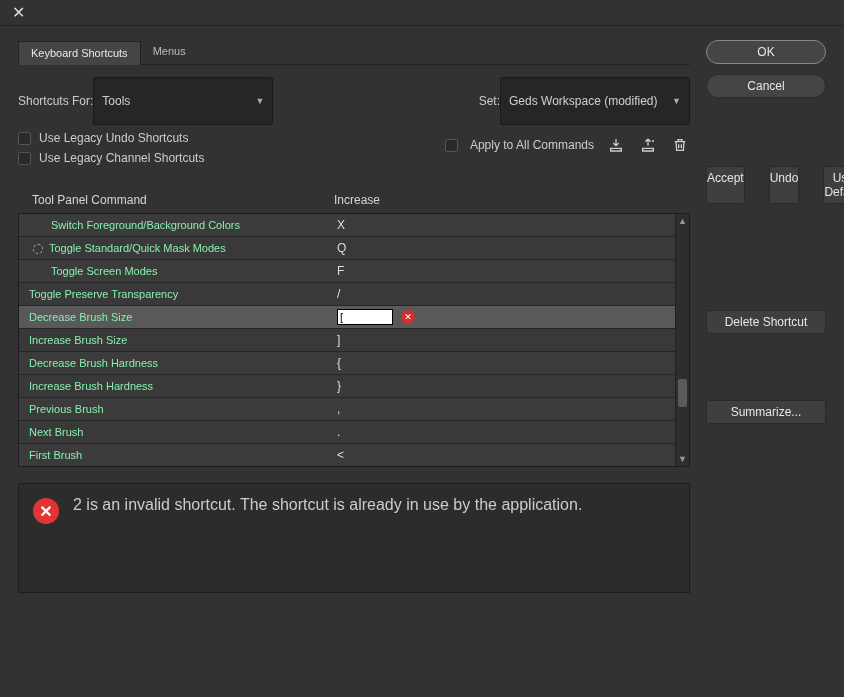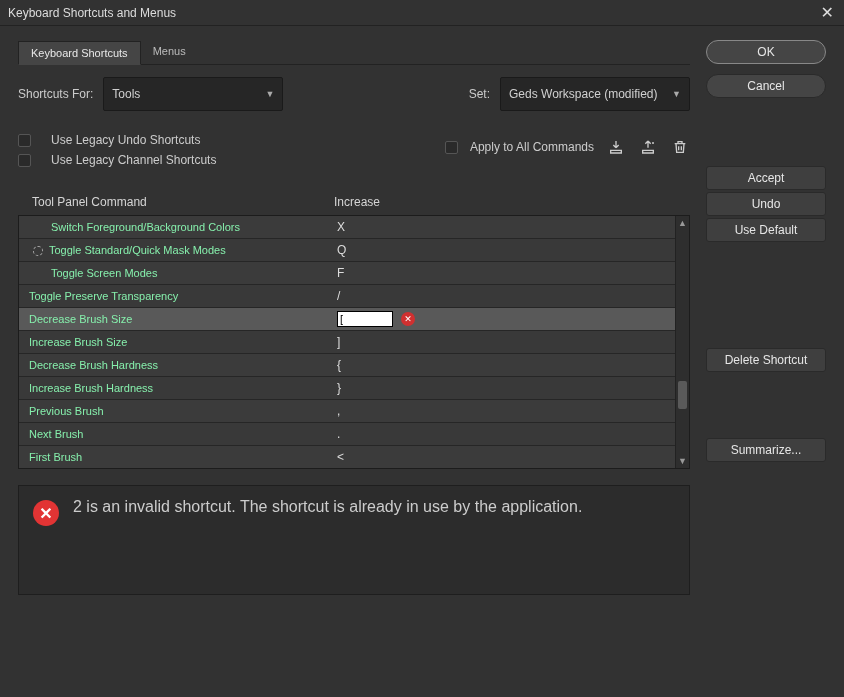--- a/index.html
+++ b/index.html
@@ -9,29 +9,29 @@
   .close-x { font-size: 16px; color: #ddd; cursor: pointer; padding: 0 4px; }
 
   .dialog-body { display: flex; padding: 14px 18px 18px 18px; gap: 16px; height: calc(697px - 26px); }
   .left-col { flex: 1 1 auto; display: flex; flex-direction: column; }
   .right-col { width: 120px; display: flex; flex-direction: column; gap: 10px; align-items: stretch; }
 
   .tabs { display: flex; gap: 0; margin-bottom: 12px; border-bottom: 1px solid #222; }
   .tab { padding: 5px 12px; font-size: 11px; color: #bbb; cursor: pointer; }
   .tab.active { background: #454545; color: #e8e8e8; border: 1px solid #222; border-bottom: 1px solid #454545; position: relative; top: 1px; }
 
-  .row { display: flex; align-items: center; gap: 10px; margin-bottom: 16px; }
+  .row { display: flex; align-items: center; margin-bottom: 0; }
   .label { font-size: 12px; color: #ccc; }
-  .dropdown { display: inline-flex; align-items: center; justify-content: space-between; background: #262626; border: 1px solid #1a1a1a; padding: 9px 8px; border-radius: 2px; min-width: 180px; cursor: pointer; font-size:12px; }
+  .dropdown { display: inline-flex; align-items: center; justify-content: space-between; background: #262626; border: 1px solid #1a1a1a; padding: 16px 8px; border-radius: 2px; min-width: 180px; cursor: pointer; font-size:12px; }
   .chev { font-size: 9px; color: #aaa; }
 
   .top-options { display:flex; justify-content: space-between; align-items: flex-start; }
   .left-opts { display:flex; flex-direction: column; gap: 6px; }
   .right-opts { display:flex; flex-direction: column; gap: 10px; align-items: flex-end; }
-  .optrow { display:flex; align-items:center; gap:20px; }
+  .optrow { display:flex; align-items:center; gap:8px; }
 
   .chk { width: 13px; height: 13px; border: 1px solid #555; border-radius: 2px; background:#2a2a2a; cursor:pointer; display:inline-block; }
 
   .icon-btn { width:20px; height:20px; display:inline-flex; align-items:center; justify-content:center; color:#ccc; cursor:pointer; }
   .icon-btn svg { width:16px; height:16px; }
 
   .table-wrap { margin-top: 22px; display:flex; flex-direction:column; flex: 0 0 auto; }
   .thead { display:flex; padding: 6px 4px; font-size:12px; color:#d5d5d5; }
   .col-cmd { flex: 0 0 300px; padding-left: 10px; }
   .col-sc { flex: 1 1 auto; padding-left: 12px; }
@@ -52,31 +52,30 @@
   .scroll-thumb { position:absolute; left:2px; right:2px; top:165px; height:28px; background:#5a5a5a; border-radius:2px; cursor:pointer;}
 
   .error-box { margin-top: 16px; display:flex; gap:14px; background:#2c2c2c; border:1px solid #1e1e1e; padding: 12px 14px; height:110px; }
   .err-icon { width:26px; height:26px; border-radius:50%; background:#e23434; display:flex; align-items:center; justify-content:center; color:#fff; font-weight:bold; font-size:16px; flex-shrink:0; margin-top:2px;}
   .err-text { font-size:16px; color:#ccc; }
 
   .btn { background:#454545; border:1px solid #2a2a2a; color:#e6e6e6; padding:4px 0; font-size:12px; border-radius:12px; cursor:pointer; text-align:center; }
   .btn.pill { border-radius: 14px; padding: 4px 20px; }
   .btn.flat { border-radius: 3px; background:#3f3f3f; }
   .btn-primary { border:1px solid #888; }
-  .side-group { display:flex; flex-direction:column; gap:2px; }
+  .side-group { display:flex; flex-direction:row; gap:24px; }
   .side-spacer { height: 86px; }
   .side-spacer2 { height: 46px; }
 
   .dot-icon { width:10px; height:10px; border:1px dashed #aaa; border-radius:50%; display:inline-block; flex-shrink:0;}
 </style>
 </head>
 <body>
 
 <div class="titlebar">
-  <span class="title">Keyboard Shortcuts and Menus</span>
   <span class="close-x">✕</span>
 </div>
 
 <div class="dialog-body">
   <div class="left-col">
 
     <div class="tabs">
       <div class="tab active">Keyboard Shortcuts</div>
       <div class="tab">Menus</div>
     </div>

